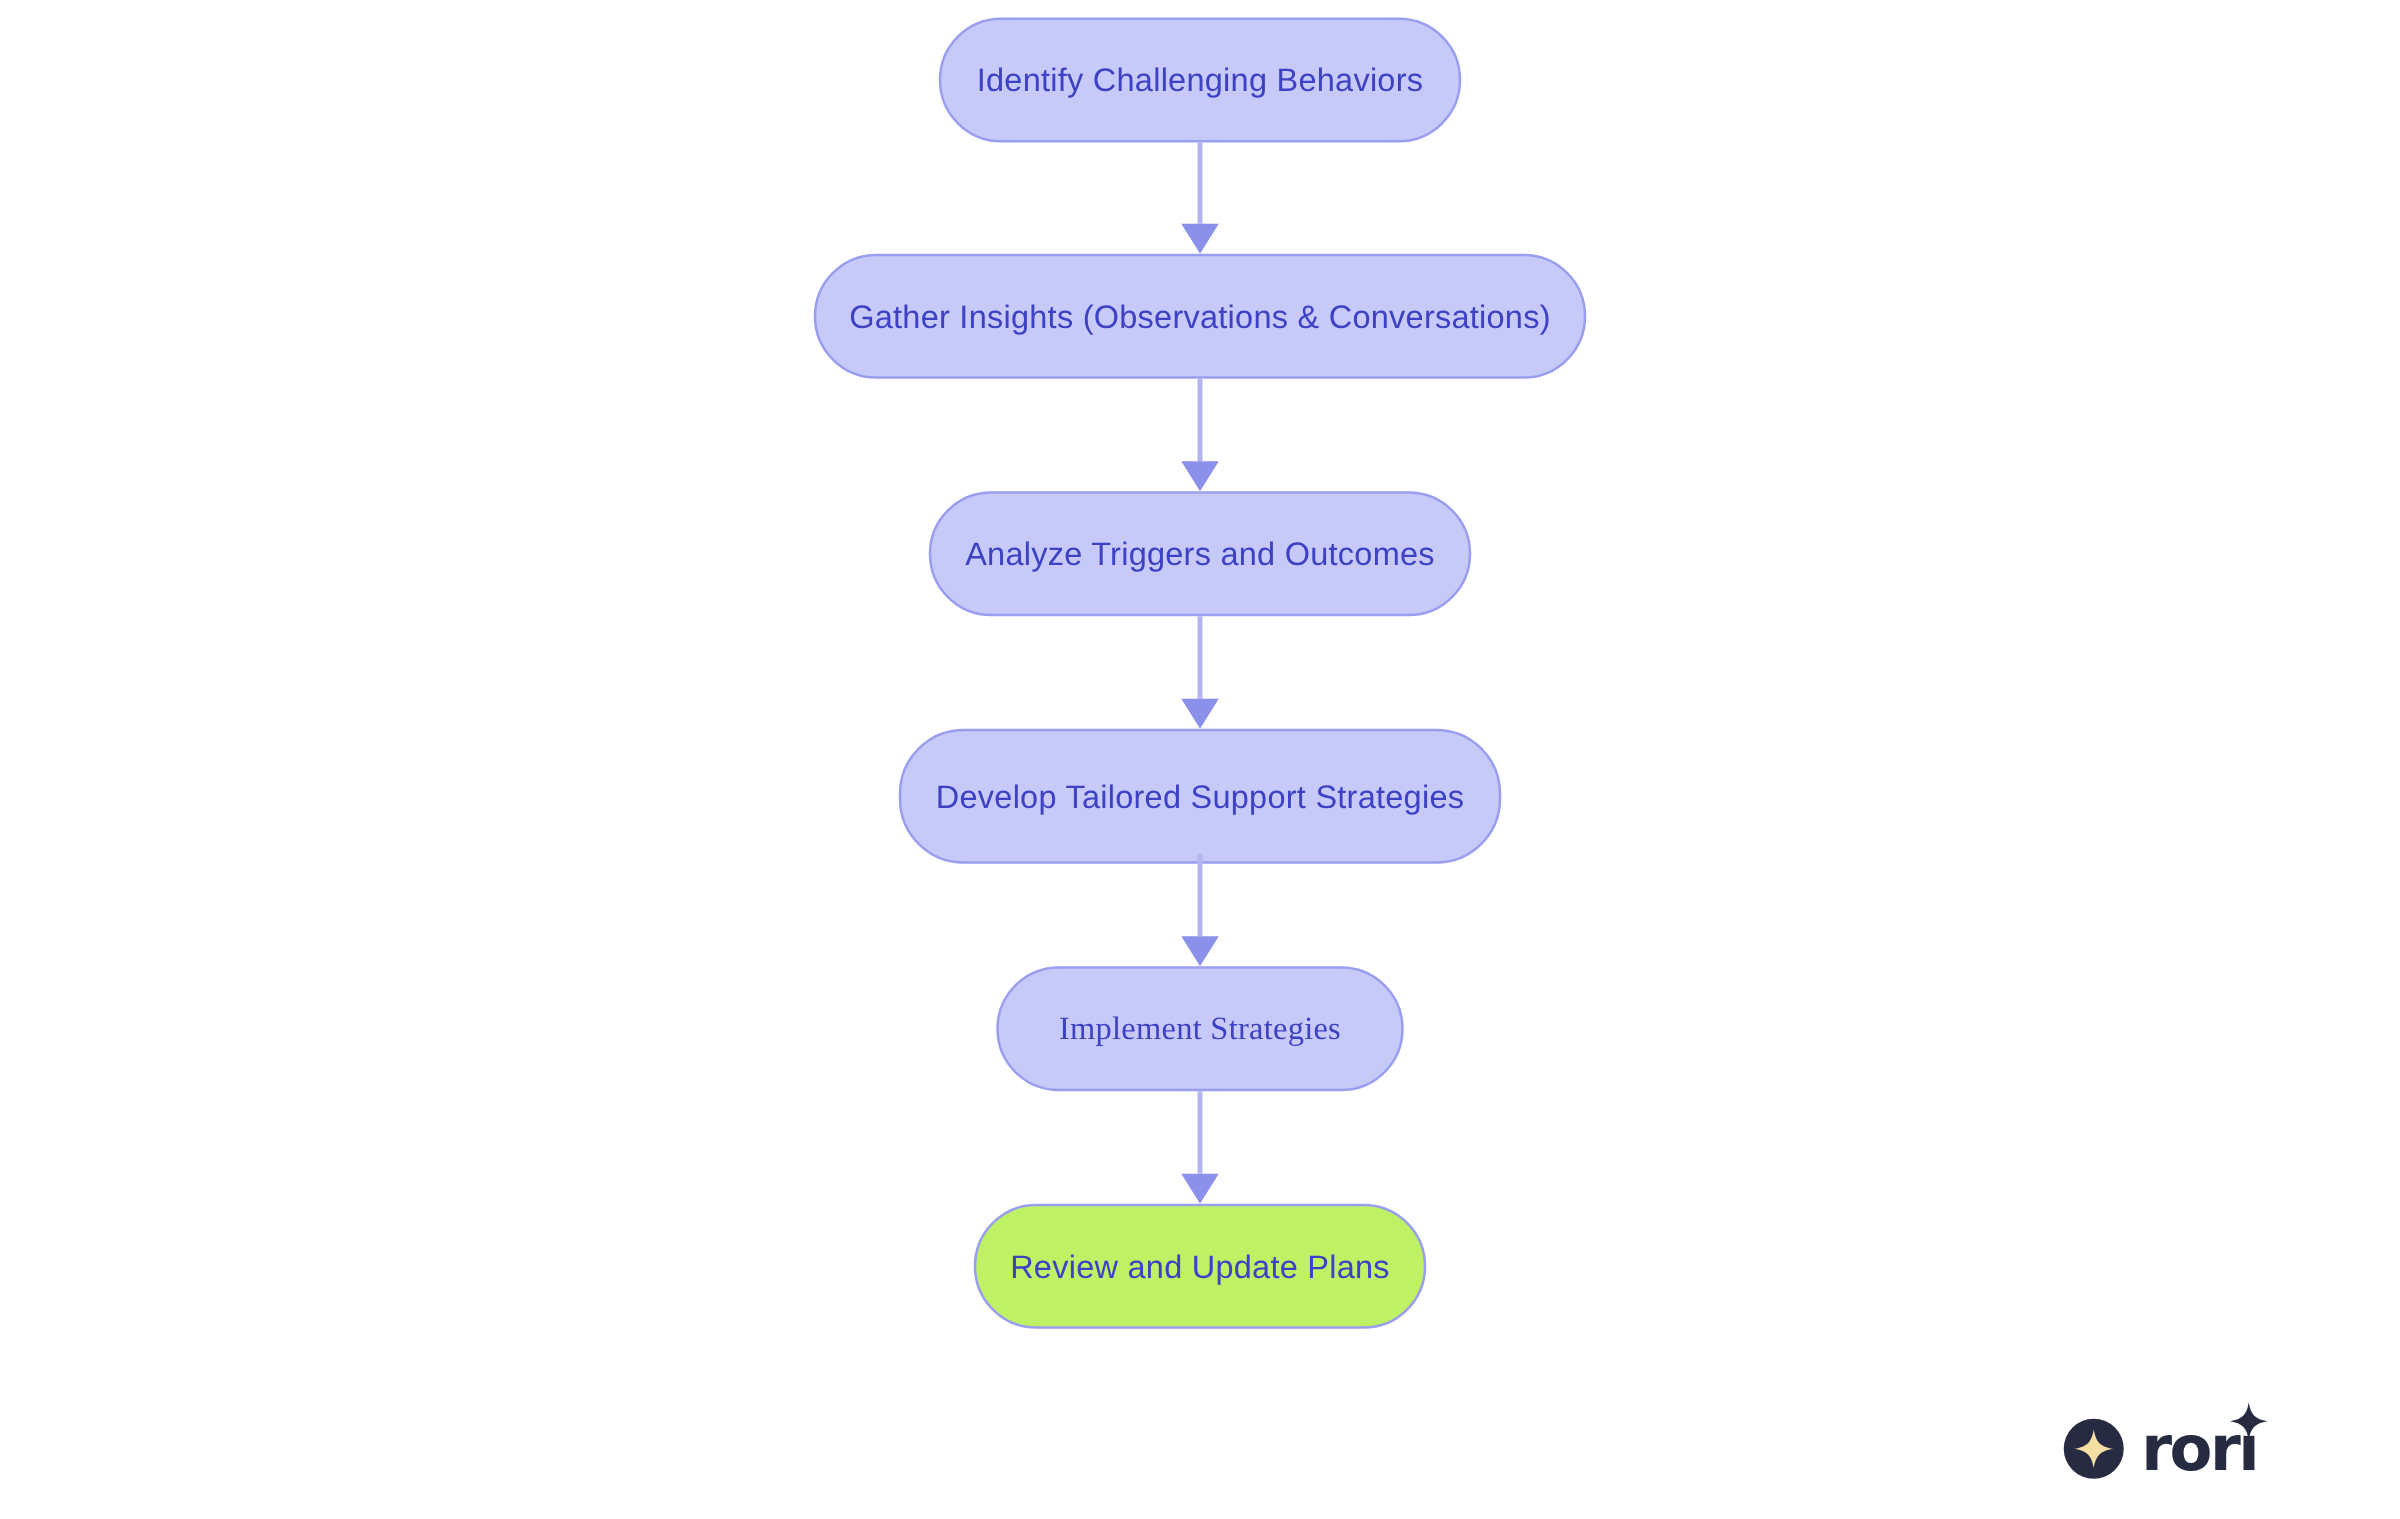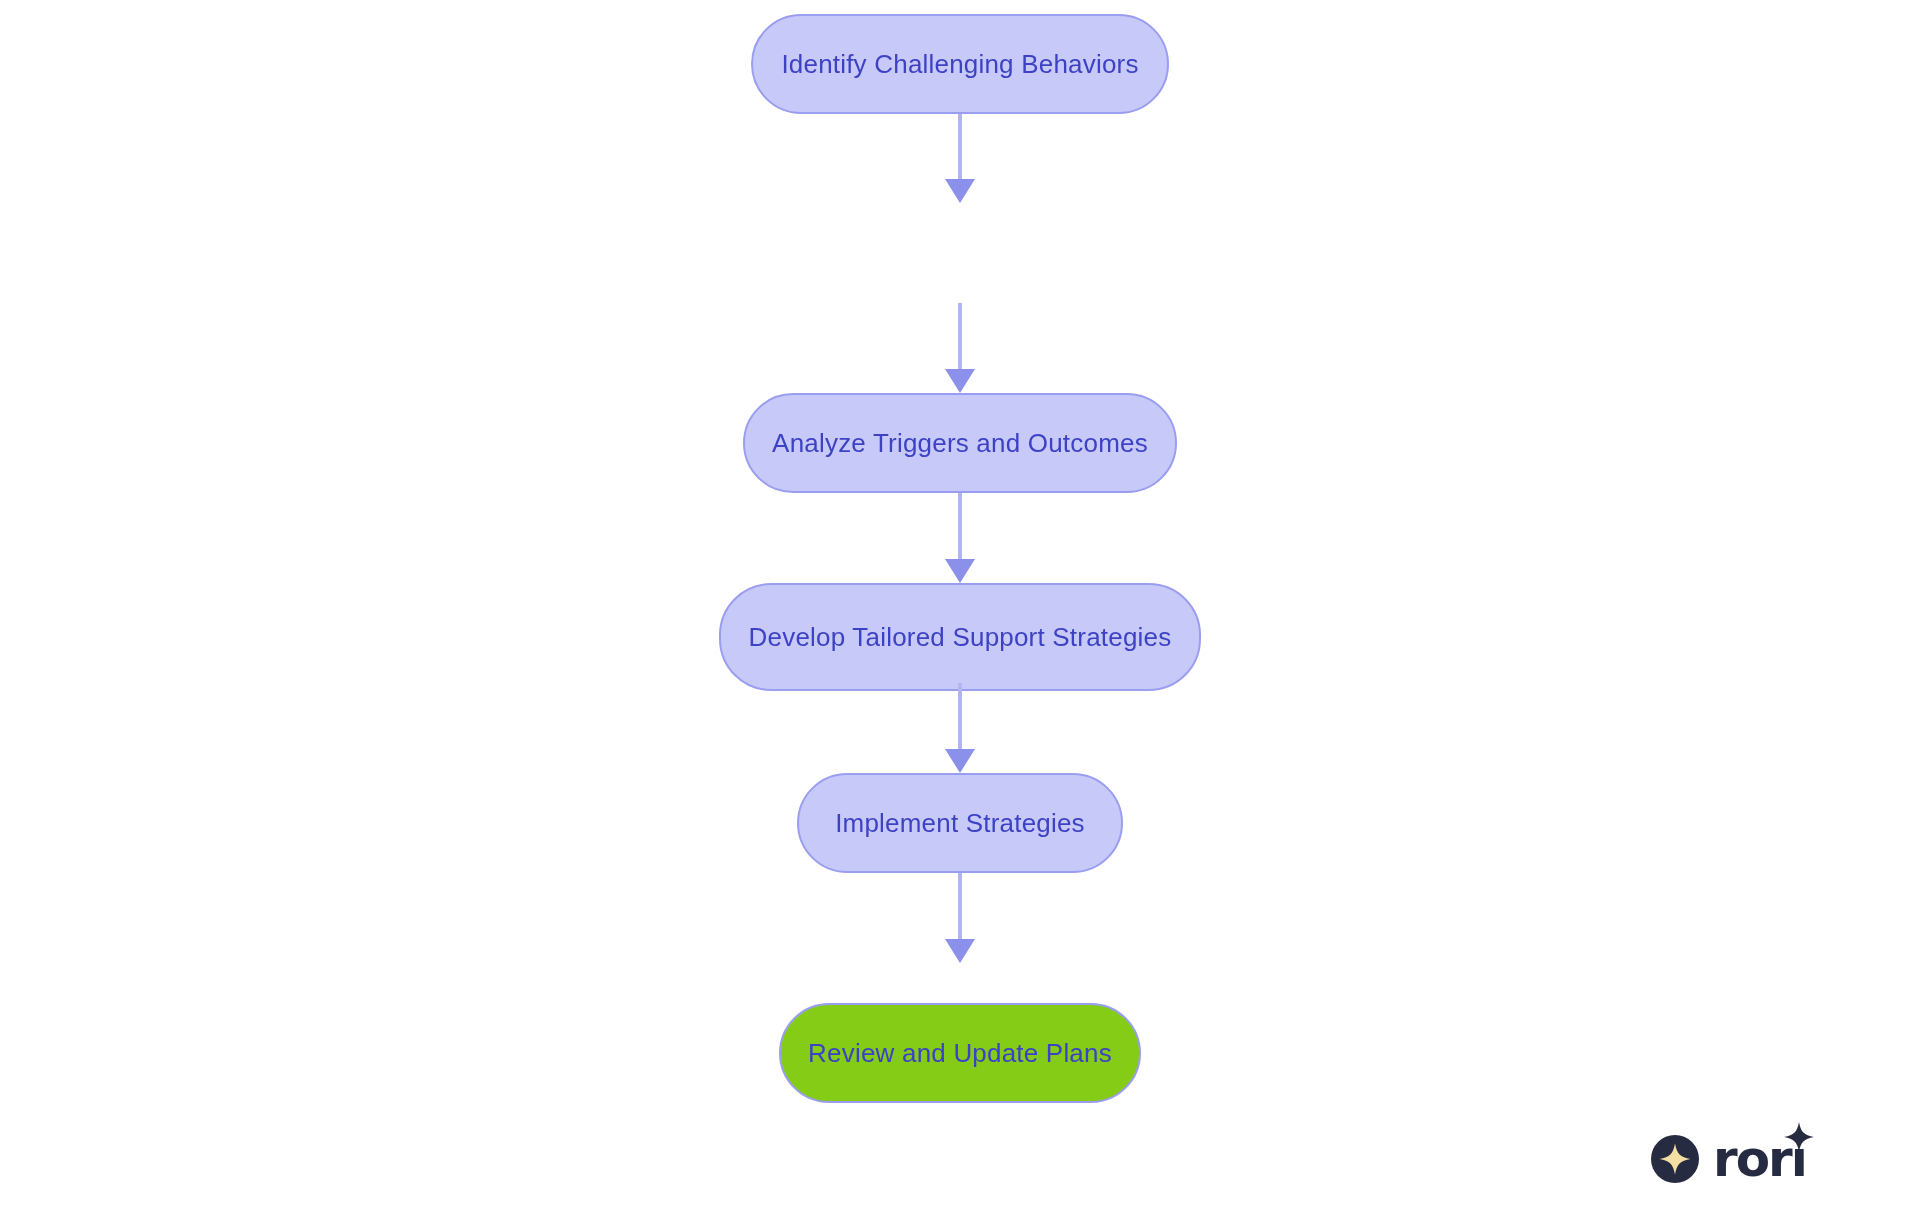--- a/index.html
+++ b/index.html
@@ -88,30 +88,33 @@
 </style>
 </head>
 <body>
 
 <div class="canvas">
 
   <div id="diagram">
       <div class="node" style="left: 751px; top: 14px; width: 418px; height: 100px; background: rgb(199, 201, 248); border-color: rgb(154, 158, 240); color: rgb(61, 66, 197);">
     <span class="node-label">Identify Challenging Behaviors</span>
   </div>
+      <div class="node" style="left: 651px; top: 203px; width: 618px; height: 100px; background: rgb(199, 201, 248); border-color: rgb(154, 158, 240); color: rgb(61, 66, 197);">
+    <span class="node-label">Gather Insights (Observations &amp; Conversations)</span>
+  </div>
       <div class="node" style="left: 743px; top: 393px; width: 434px; height: 100px; background: rgb(199, 201, 248); border-color: rgb(154, 158, 240); color: rgb(61, 66, 197);">
     <span class="node-label">Analyze Triggers and Outcomes</span>
   </div>
       <div class="node" style="left: 719px; top: 583px; width: 482px; height: 108px; background: rgb(199, 201, 248); border-color: rgb(154, 158, 240); color: rgb(61, 66, 197);">
     <span class="node-label">Develop Tailored Support Strategies</span>
   </div>
-      <div class="node" style="left: 797px; top: 773px; width: 326px; height: 100px; background: rgb(199, 201, 248); border-color: rgb(154, 158, 240); color: rgb(61, 66, 197);">
+      <div class="node" style="left: 797px; top: 773px; width: 326px; height: 100px; background: rgb(199, 201, 248); border-color: rgb(154, 158, 240); color: rgb(61, 66, 197); font-family: Liberation Serif, serif;">
     <span class="node-label">Implement Strategies</span>
   </div>
-      <div class="node" style="left: 779px; top: 1003px; width: 362px; height: 100px; background: #84cc16; border-color: rgb(154, 158, 240); color: rgb(61, 66, 197);">
+      <div class="node" style="left: 779px; top: 963px; width: 362px; height: 100px; background: #bef264; border-color: rgb(154, 158, 240); color: rgb(61, 66, 197);">
     <span class="node-label">Review and Update Plans</span>
   </div>
       <div class="arrow" style="left: 945px; top: 114px; height: 89px;">
     <div class="arrow-line" style="width: 4px; height: 65px; background: rgb(178, 181, 242);"></div>
     <div class="arrow-head" style="border-left-width: 15px; border-right-width: 15px; border-top-width: 24px; border-top-color: rgb(139, 144, 234);"></div>
   </div>
       <div class="arrow" style="left: 945px; top: 303px; height: 90px;">
     <div class="arrow-line" style="width: 4px; height: 66px; background: rgb(178, 181, 242);"></div>
     <div class="arrow-head" style="border-left-width: 15px; border-right-width: 15px; border-top-width: 24px; border-top-color: rgb(139, 144, 234);"></div>
   </div>

